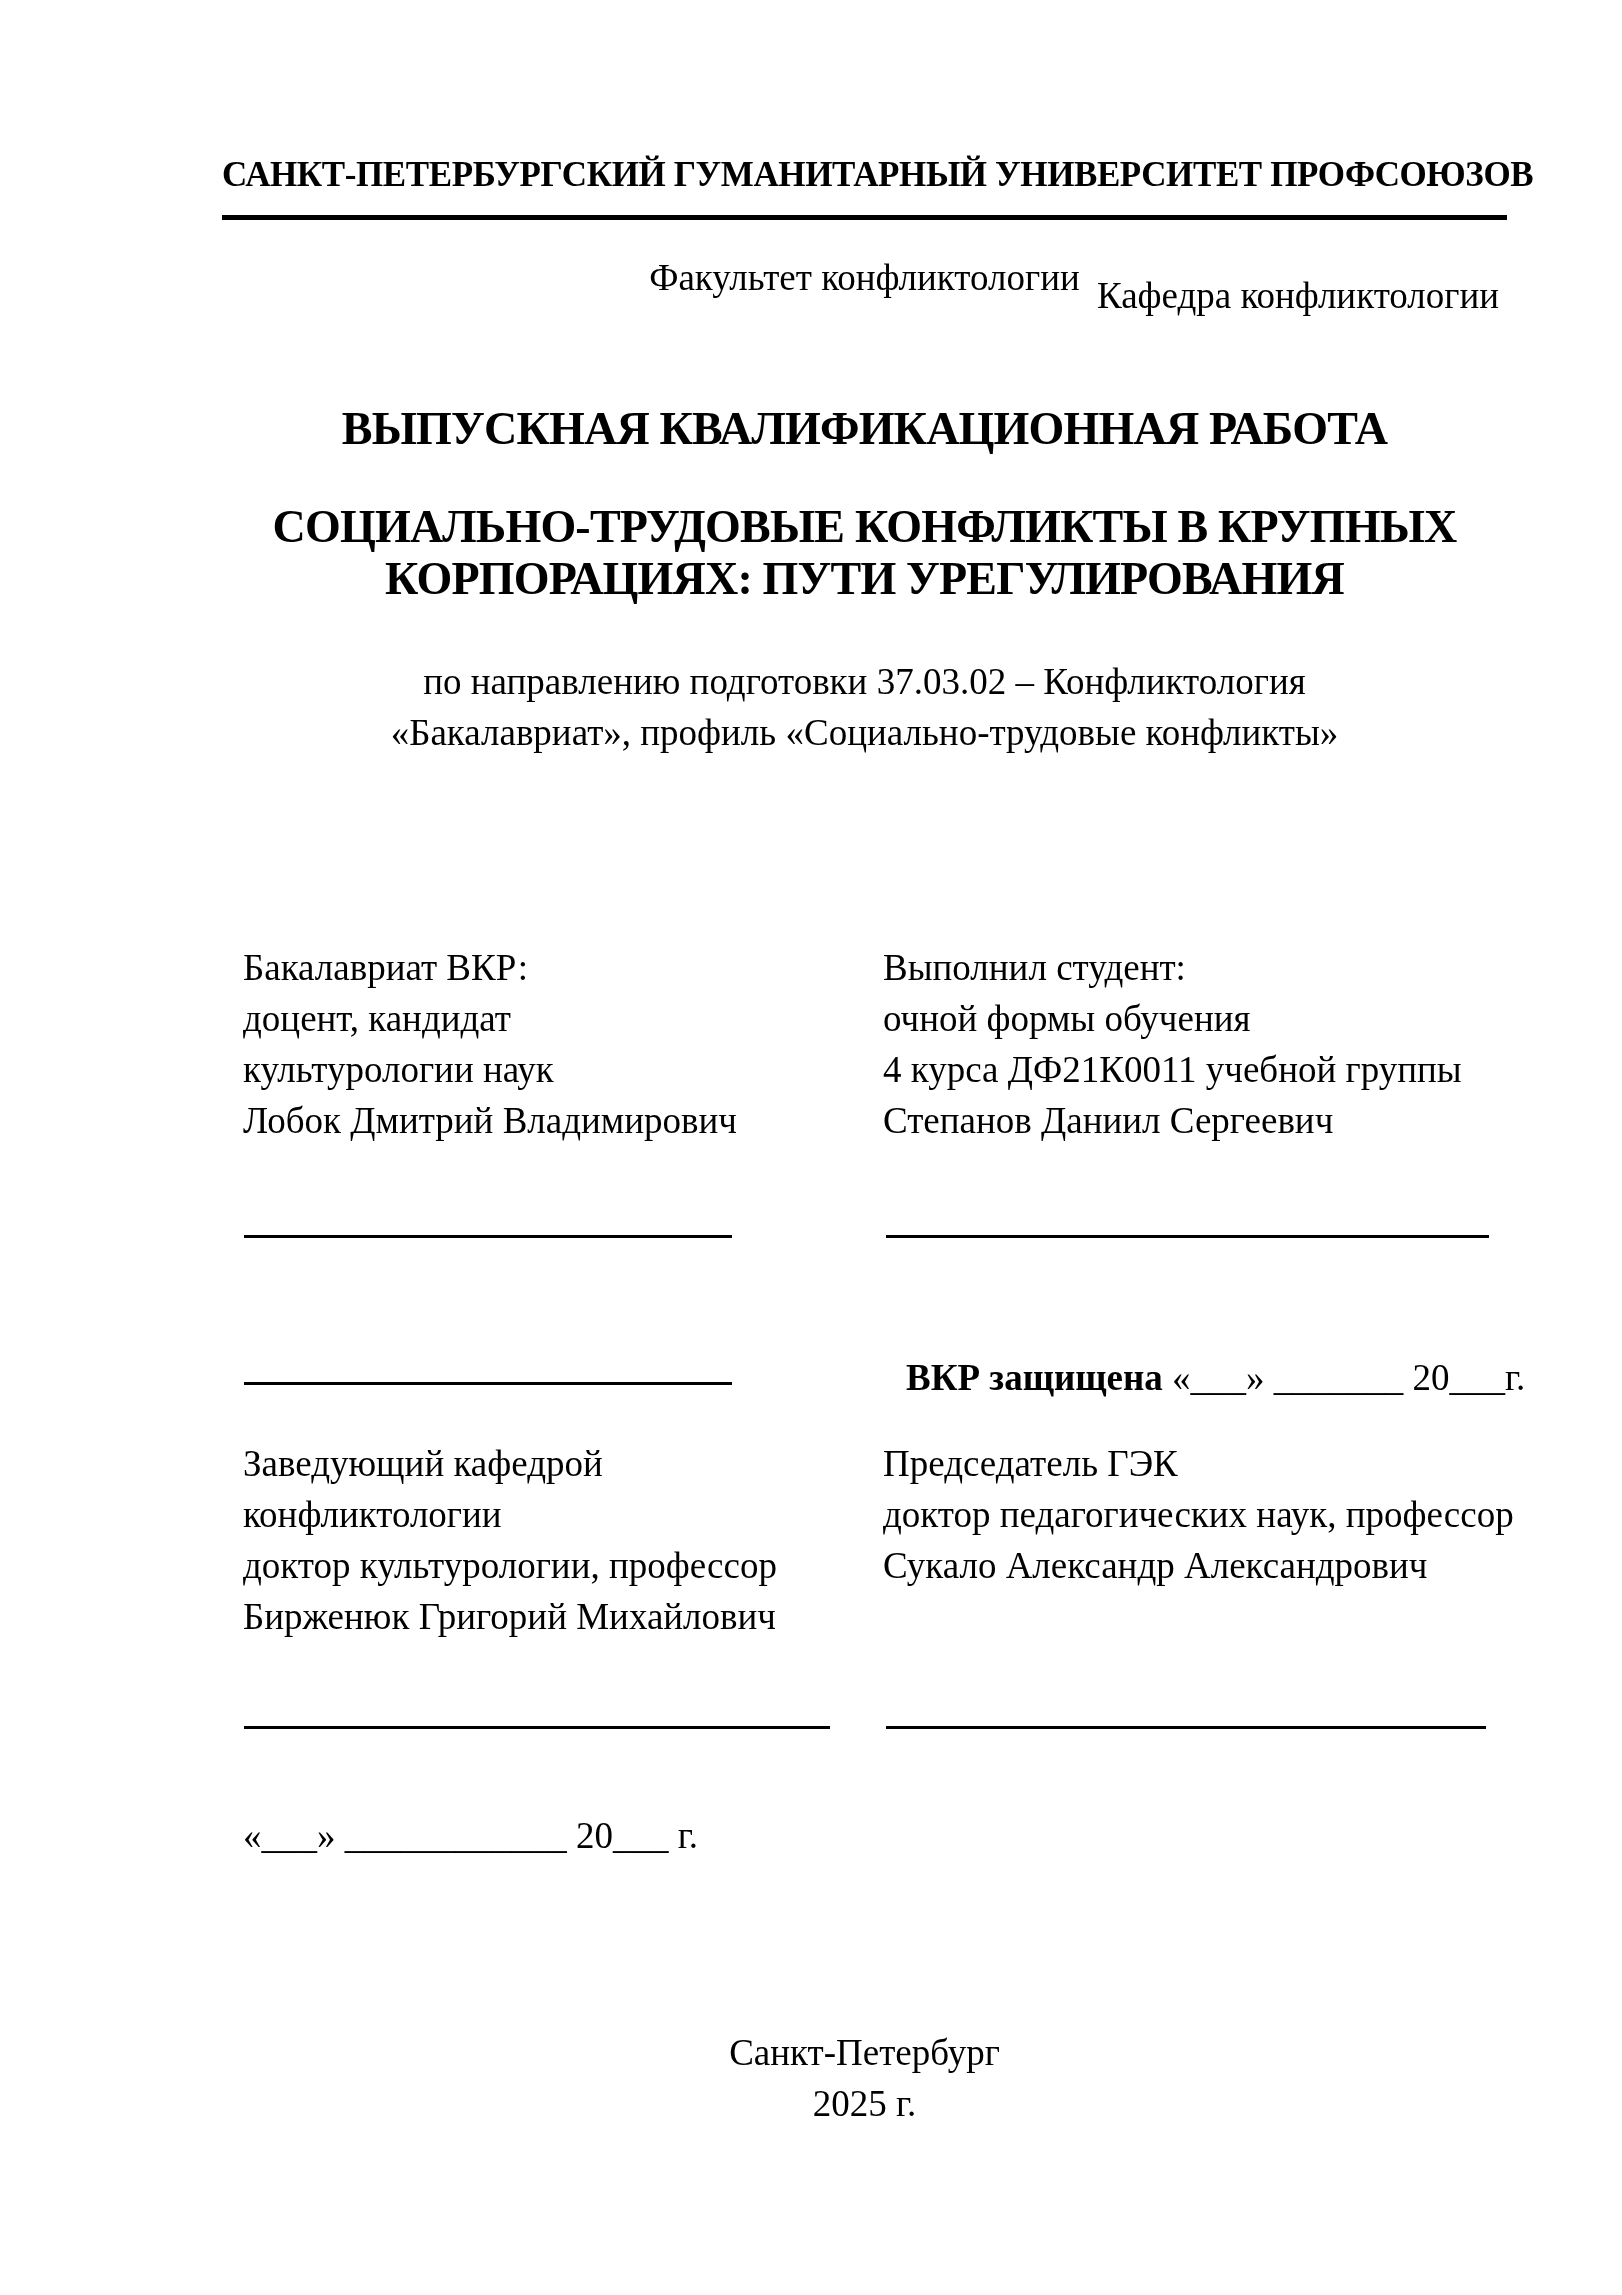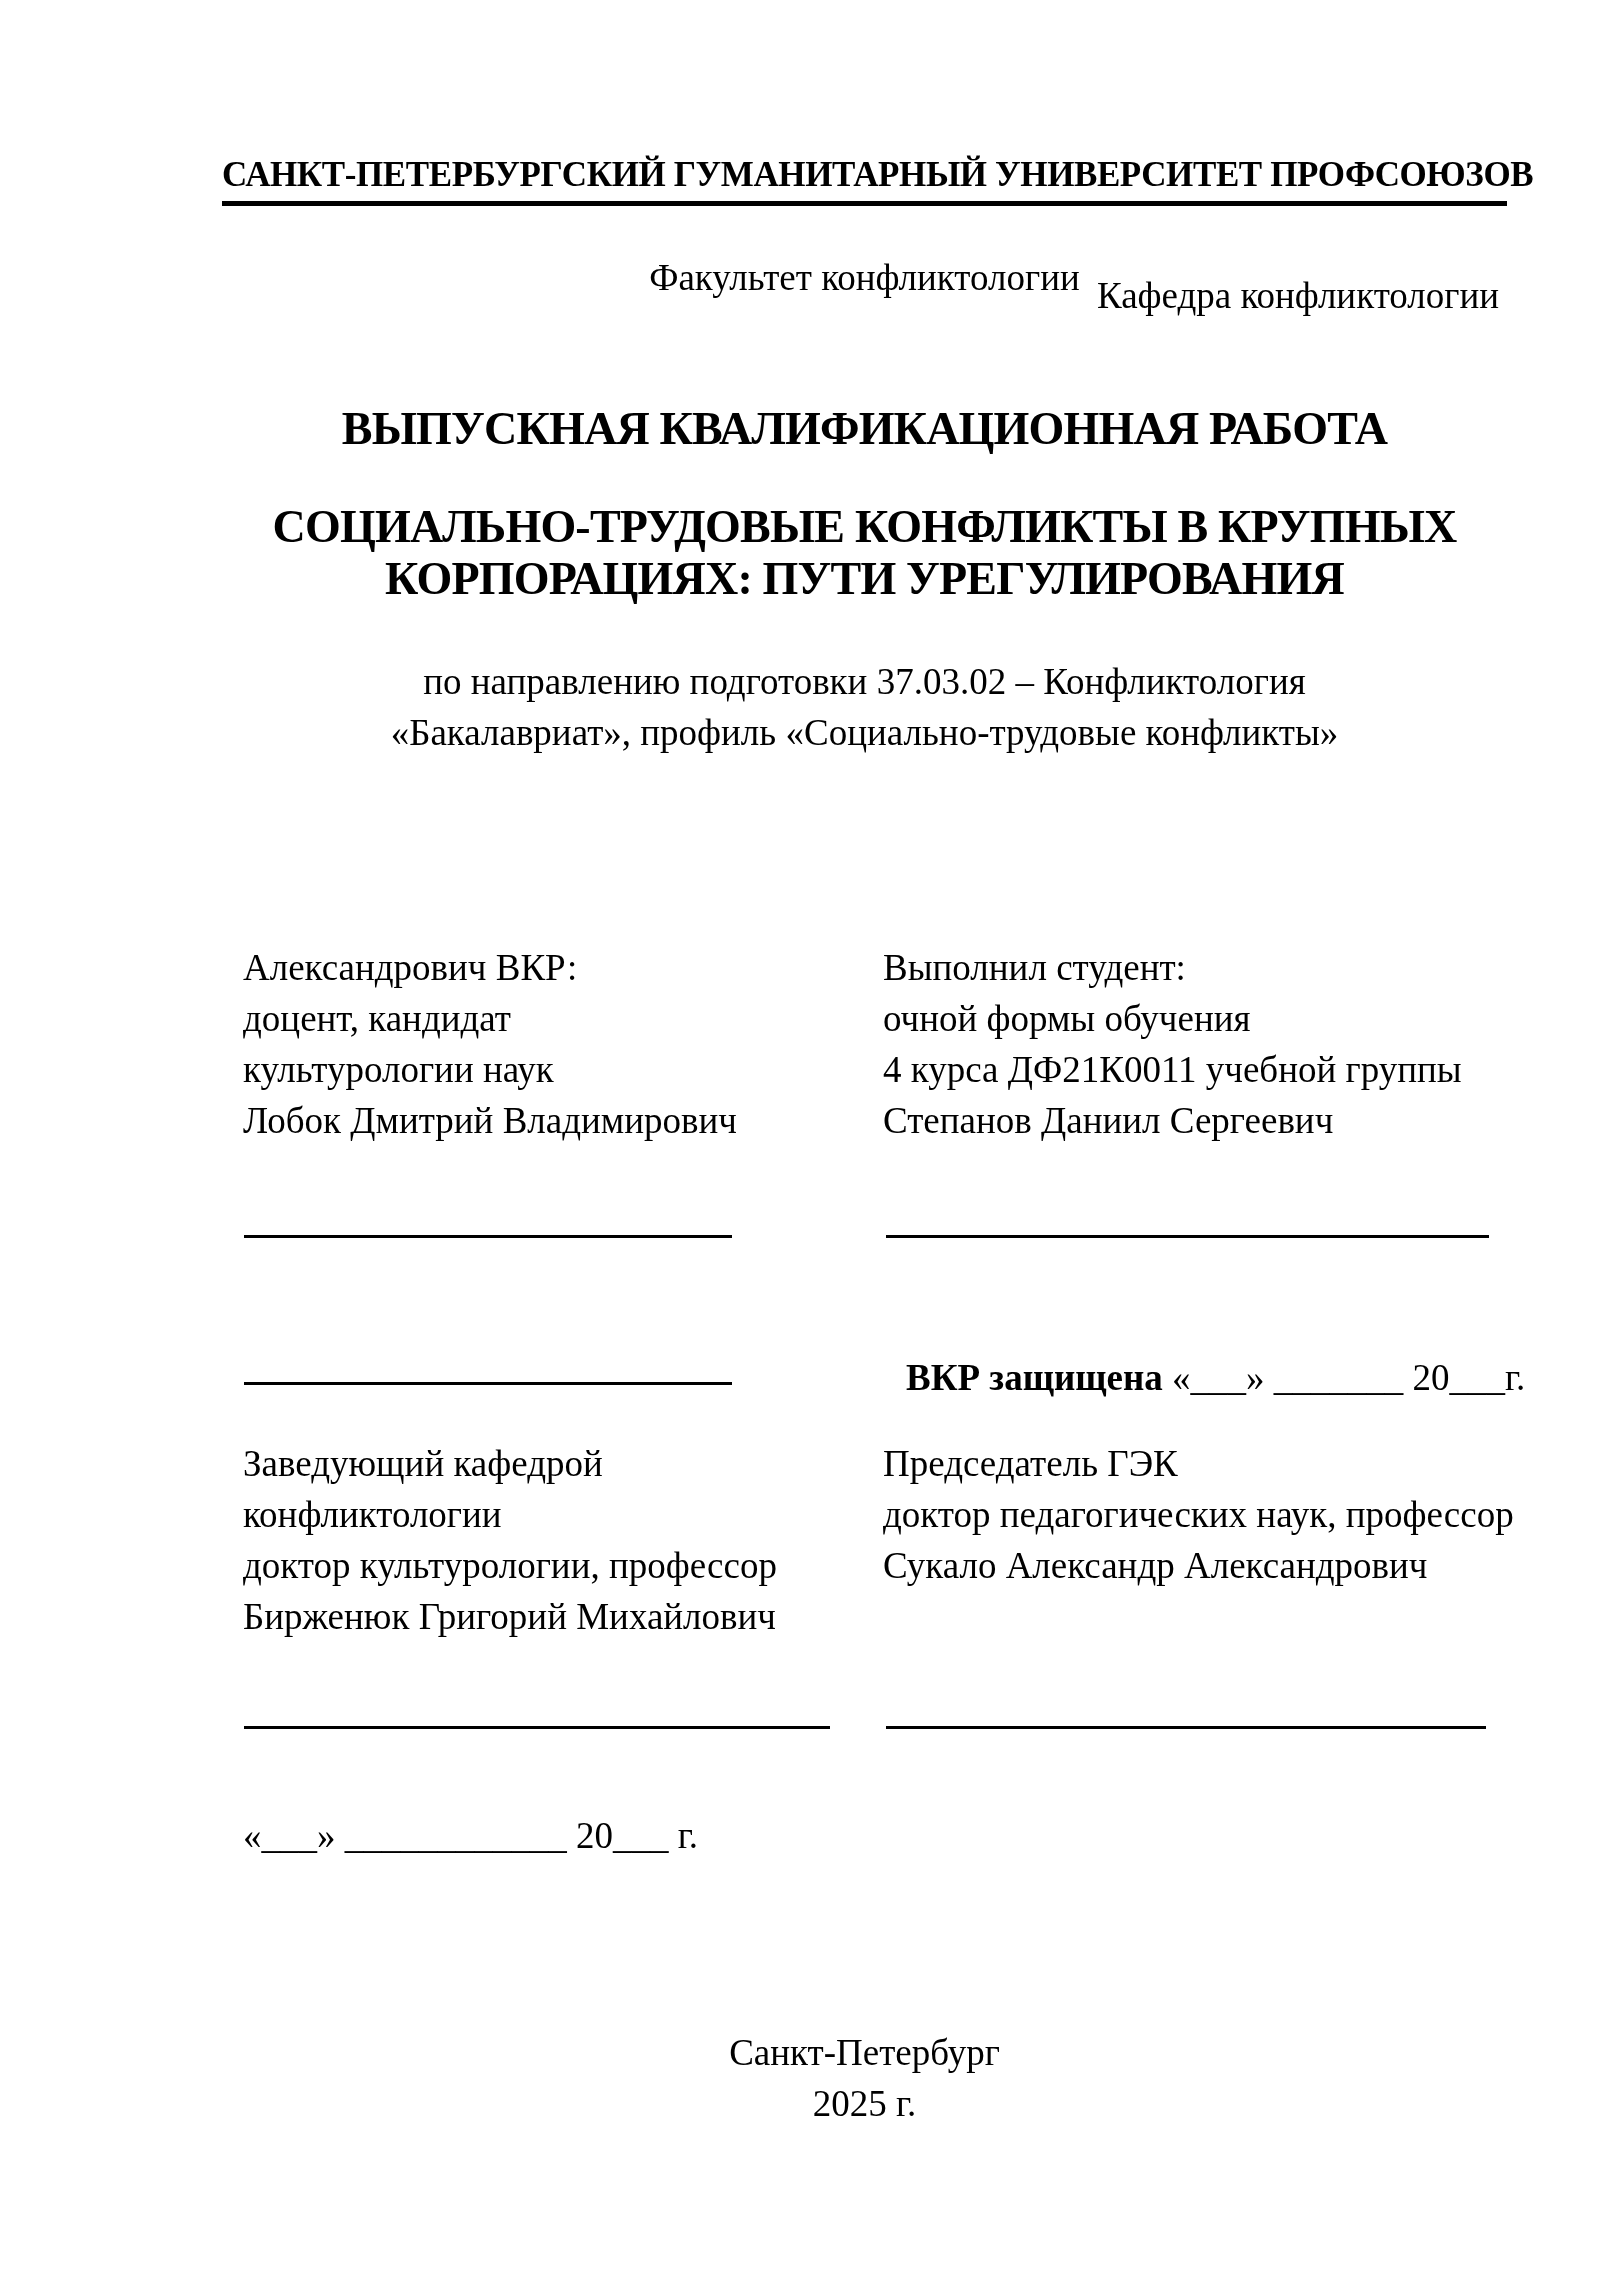--- a/index.html
+++ b/index.html
@@ -13,21 +13,21 @@
   }
   .abs{position:absolute;}
   .center{text-align:center;}
   .right{text-align:right;}
   .bold{font-weight:700;margin-left:23px;}
 
   .univ{
     left:222px;top:152px;width:1285px;
     font-weight:700;font-size:35px;line-height:46px;
     letter-spacing:-0.4px;text-align:center;white-space:nowrap;
-    padding-bottom:3px;border-bottom:5.5px solid #000;
+    padding-bottom:17px;border-bottom:5.5px solid #000;
   }
   .faculty{left:222px;top:220px;width:1285px;font-size:37px;line-height:41px;margin-top:37px;}
   .dept{left:222px;top:275px;width:1285px;font-size:37px;line-height:41px;padding-right:7.9px;box-sizing:border-box;}
 
   .worktype{left:222px;top:404px;width:1285px;font-weight:700;font-size:46px;line-height:50px;letter-spacing:-0.8px;white-space:nowrap;}
   .maintitle{left:222px;top:501px;width:1285px;font-weight:700;font-size:46px;line-height:52px;letter-spacing:-0.8px;white-space:nowrap;}
   .program{left:222px;top:656px;width:1285px;font-size:37px;line-height:51px;white-space:nowrap;}
 
   .colblock{font-size:37px;line-height:51px;white-space:nowrap;}
   .sup-block{left:243px;top:942px;width:597px;}
@@ -63,21 +63,21 @@
     <div>СОЦИАЛЬНО-ТРУДОВЫЕ КОНФЛИКТЫ В КРУПНЫХ</div>
     <div>КОРПОРАЦИЯХ: ПУТИ УРЕГУЛИРОВАНИЯ</div>
   </div>
 
   <div class="abs program center">
     <div>по направлению подготовки 37.03.02 – Конфликтология</div>
     <div>«Бакалавриат», профиль «Социально-трудовые конфликты»</div>
   </div>
 
   <div class="abs colblock sup-block">
-    <div>Александрович ВКР:</div>
+    <div>Бакалавриат ВКР:</div>
     <div>доцент, кандидат</div>
     <div>культурологии наук</div>
     <div>Лобок Дмитрий Владимирович</div>
   </div>
 
   <div class="abs colblock stu-block">
     <div>Выполнил студент:</div>
     <div>очной формы обучения</div>
     <div>4 курса ДФ21К0011 учебной группы</div>
     <div>Степанов Даниил Сергеевич</div>

